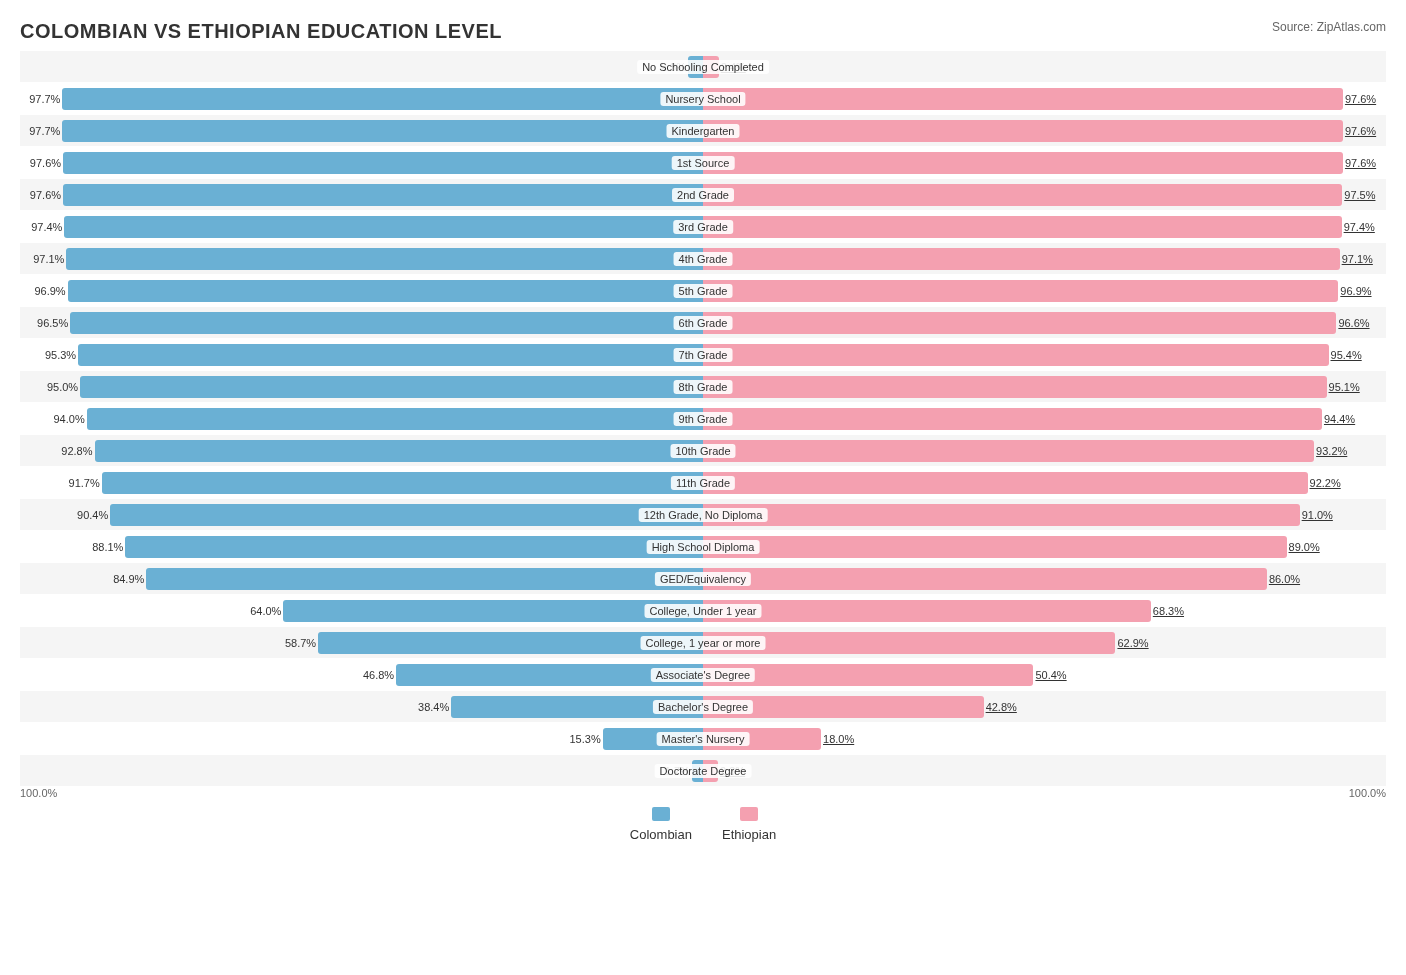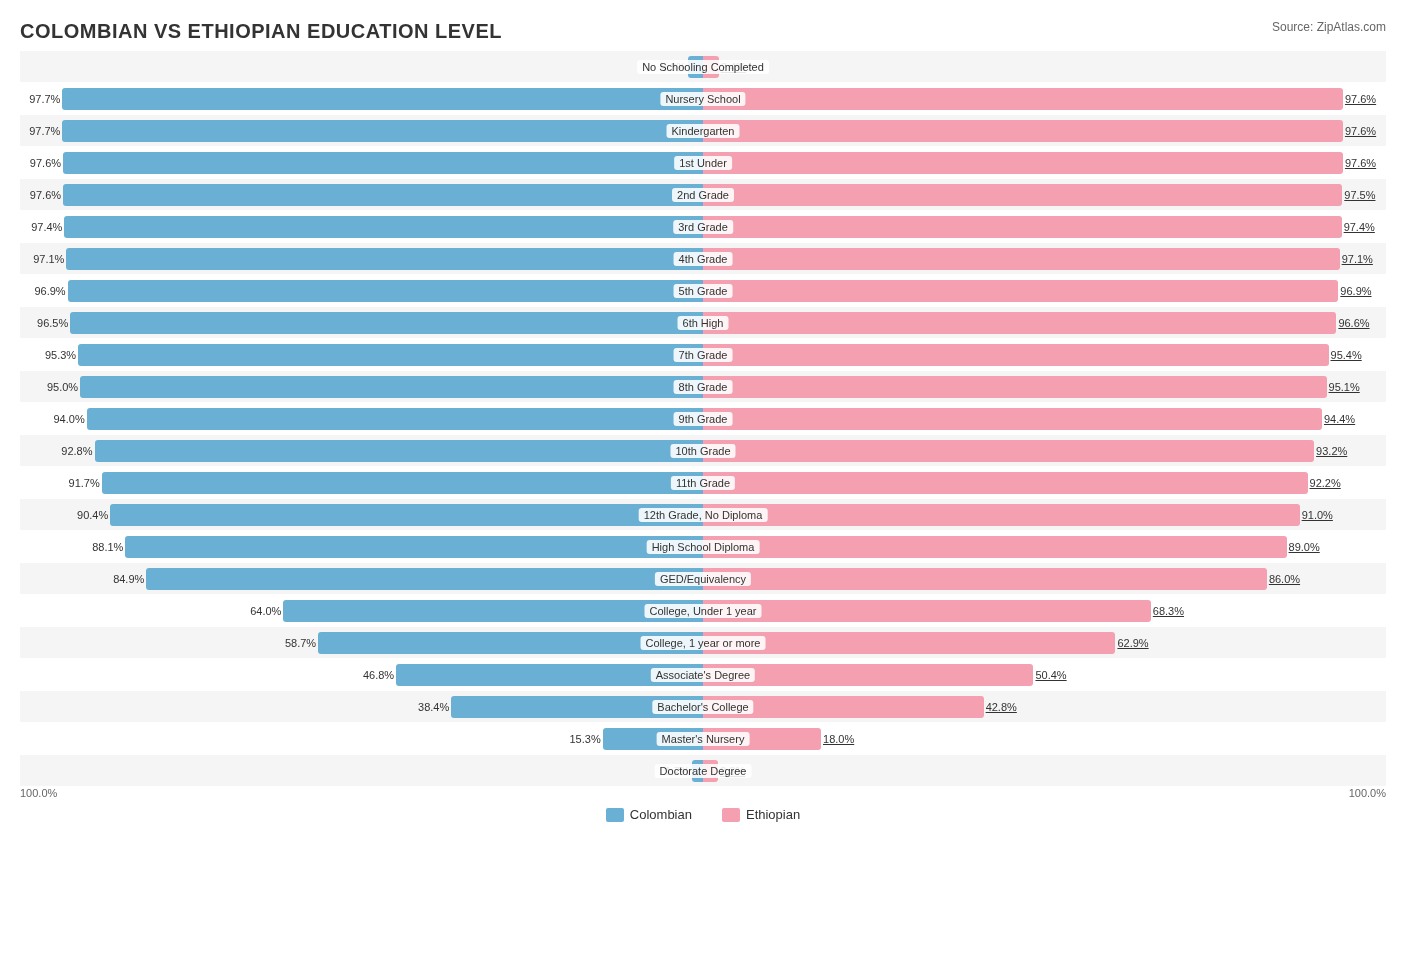--- a/index.html
+++ b/index.html
@@ -77,20 +77,21 @@
       justify-content: center;
       gap: 30px;
       margin-top: 8px;
     }
     .legend-item {
       display: flex;
       align-items: center;
       gap: 6px;
       font-size: 13px;
       color: #333;
+      flex-direction: column;
     }
     .legend-color {
       width: 18px;
       height: 14px;
       border-radius: 2px;
     }
     .axis-labels {
       display: flex;
       justify-content: space-between;
       font-size: 11px;
@@ -139,21 +140,21 @@
       <div class="single-row">
         <div class="bar-left" style="width: 46.896%; background: rgb(106, 176, 212);"></div>
         <div class="bar-right" style="width: 46.848%; background: rgb(244, 160, 176);"></div>
         <div class="label-center">Kindergarten</div>
         <div class="val-left" style="right: calc(96.896% + 2px);">97.7%</div>
         <div class="val-right" style="left: calc(96.848% + 2px);">97.6%</div>
       </div>
       <div class="single-row">
         <div class="bar-left" style="width: 46.848%; background: rgb(106, 176, 212);"></div>
         <div class="bar-right" style="width: 46.848%; background: rgb(244, 160, 176);"></div>
-        <div class="label-center">1st Under</div>
+        <div class="label-center">1st Source</div>
         <div class="val-left" style="right: calc(96.848% + 2px);">97.6%</div>
         <div class="val-right" style="left: calc(96.848% + 2px);">97.6%</div>
       </div>
       <div class="single-row">
         <div class="bar-left" style="width: 46.848%; background: rgb(106, 176, 212);"></div>
         <div class="bar-right" style="width: 46.8%; background: rgb(244, 160, 176);"></div>
         <div class="label-center">2nd Grade</div>
         <div class="val-left" style="right: calc(96.848% + 2px);">97.6%</div>
         <div class="val-right" style="left: calc(96.8% + 2px);">97.5%</div>
       </div>
@@ -174,21 +175,21 @@
       <div class="single-row">
         <div class="bar-left" style="width: 46.512%; background: rgb(106, 176, 212);"></div>
         <div class="bar-right" style="width: 46.512%; background: rgb(244, 160, 176);"></div>
         <div class="label-center">5th Grade</div>
         <div class="val-left" style="right: calc(96.512% + 2px);">96.9%</div>
         <div class="val-right" style="left: calc(96.512% + 2px);">96.9%</div>
       </div>
       <div class="single-row">
         <div class="bar-left" style="width: 46.32%; background: rgb(106, 176, 212);"></div>
         <div class="bar-right" style="width: 46.368%; background: rgb(244, 160, 176);"></div>
-        <div class="label-center">6th High</div>
+        <div class="label-center">6th Grade</div>
         <div class="val-left" style="right: calc(96.32% + 2px);">96.5%</div>
         <div class="val-right" style="left: calc(96.368% + 2px);">96.6%</div>
       </div>
       <div class="single-row">
         <div class="bar-left" style="width: 45.744%; background: rgb(106, 176, 212);"></div>
         <div class="bar-right" style="width: 45.792%; background: rgb(244, 160, 176);"></div>
         <div class="label-center">7th Grade</div>
         <div class="val-left" style="right: calc(95.744% + 2px);">95.3%</div>
         <div class="val-right" style="left: calc(95.792% + 2px);">95.4%</div>
       </div>
@@ -258,21 +259,21 @@
       <div class="single-row">
         <div class="bar-left" style="width: 22.464%; background: rgb(106, 176, 212);"></div>
         <div class="bar-right" style="width: 24.192%; background: rgb(244, 160, 176);"></div>
         <div class="label-center">Associate's Degree</div>
         <div class="val-left" style="right: calc(72.464% + 2px);">46.8%</div>
         <div class="val-right" style="left: calc(74.192% + 2px);">50.4%</div>
       </div>
       <div class="single-row">
         <div class="bar-left" style="width: 18.432%; background: rgb(106, 176, 212);"></div>
         <div class="bar-right" style="width: 20.544%; background: rgb(244, 160, 176);"></div>
-        <div class="label-center">Bachelor's College</div>
+        <div class="label-center">Bachelor's Degree</div>
         <div class="val-left" style="right: calc(68.432% + 2px);">38.4%</div>
         <div class="val-right" style="left: calc(70.544% + 2px);">42.8%</div>
       </div>
       <div class="single-row">
         <div class="bar-left" style="width: 7.344%; background: rgb(106, 176, 212);"></div>
         <div class="bar-right" style="width: 8.64%; background: rgb(244, 160, 176);"></div>
         <div class="label-center">Master's Nursery</div>
         <div class="val-left" style="right: calc(57.344% + 2px);">15.3%</div>
         <div class="val-right" style="left: calc(58.64% + 2px);">18.0%</div>
       </div>

